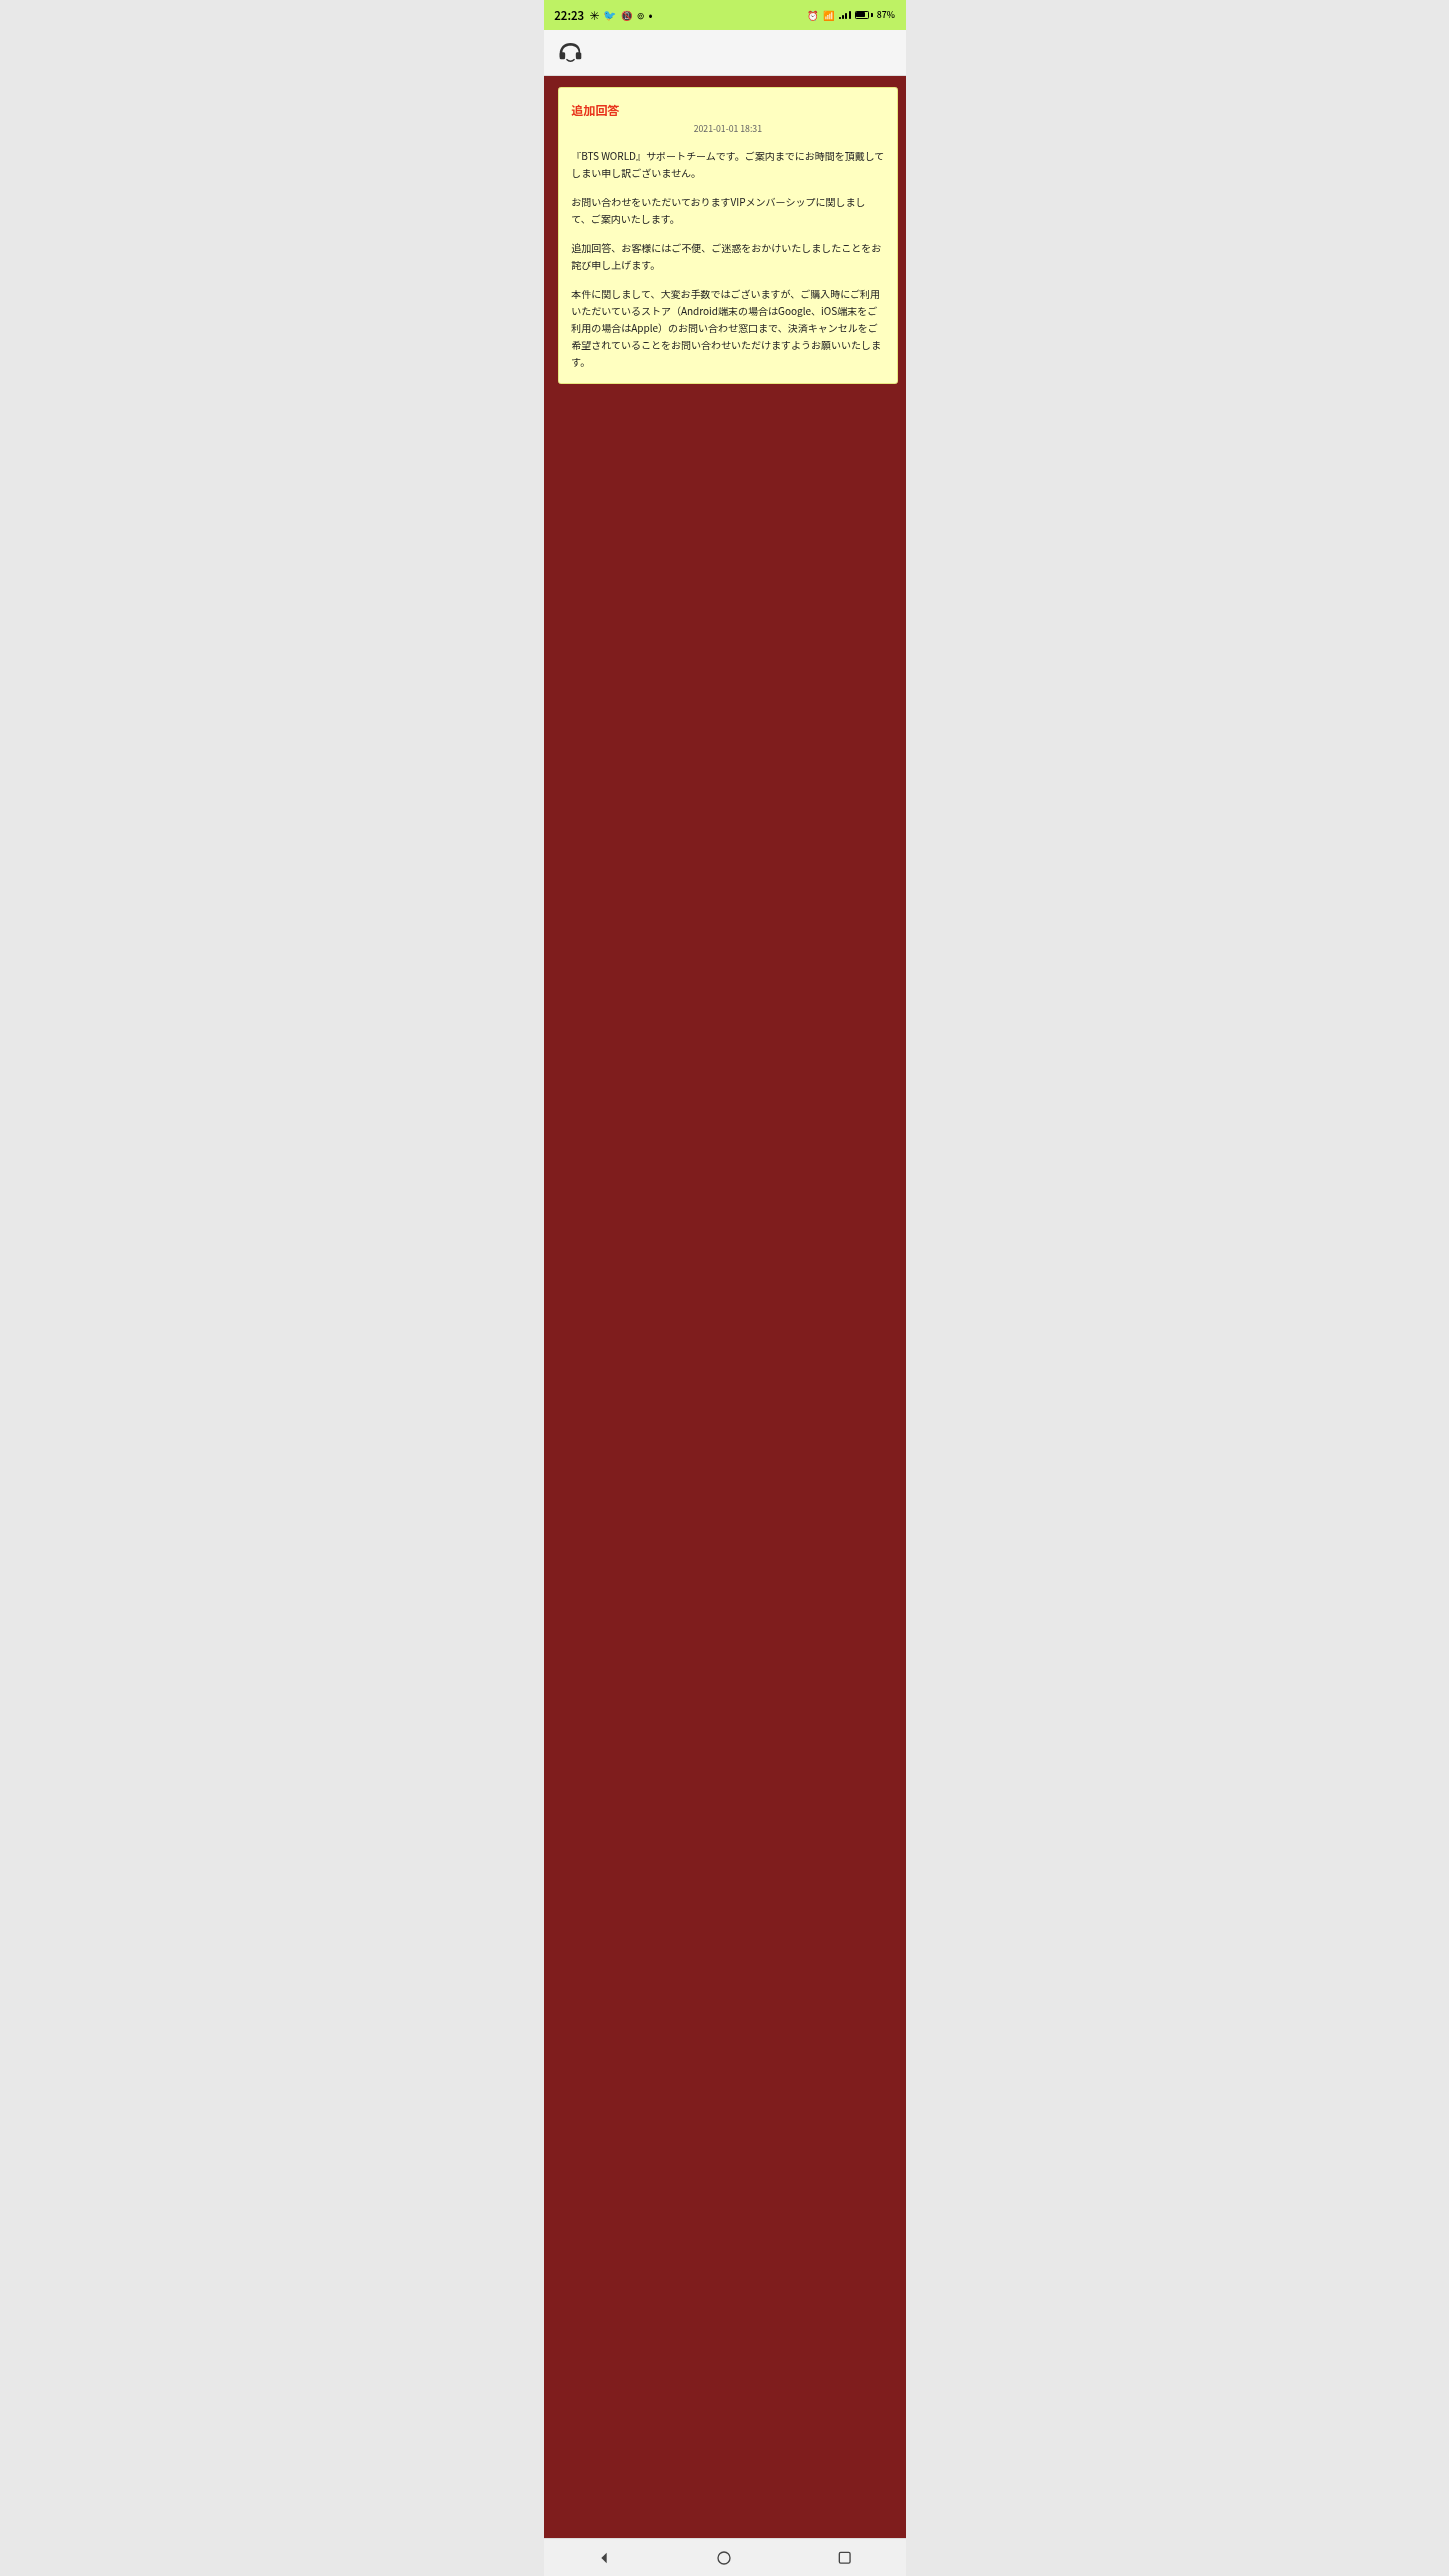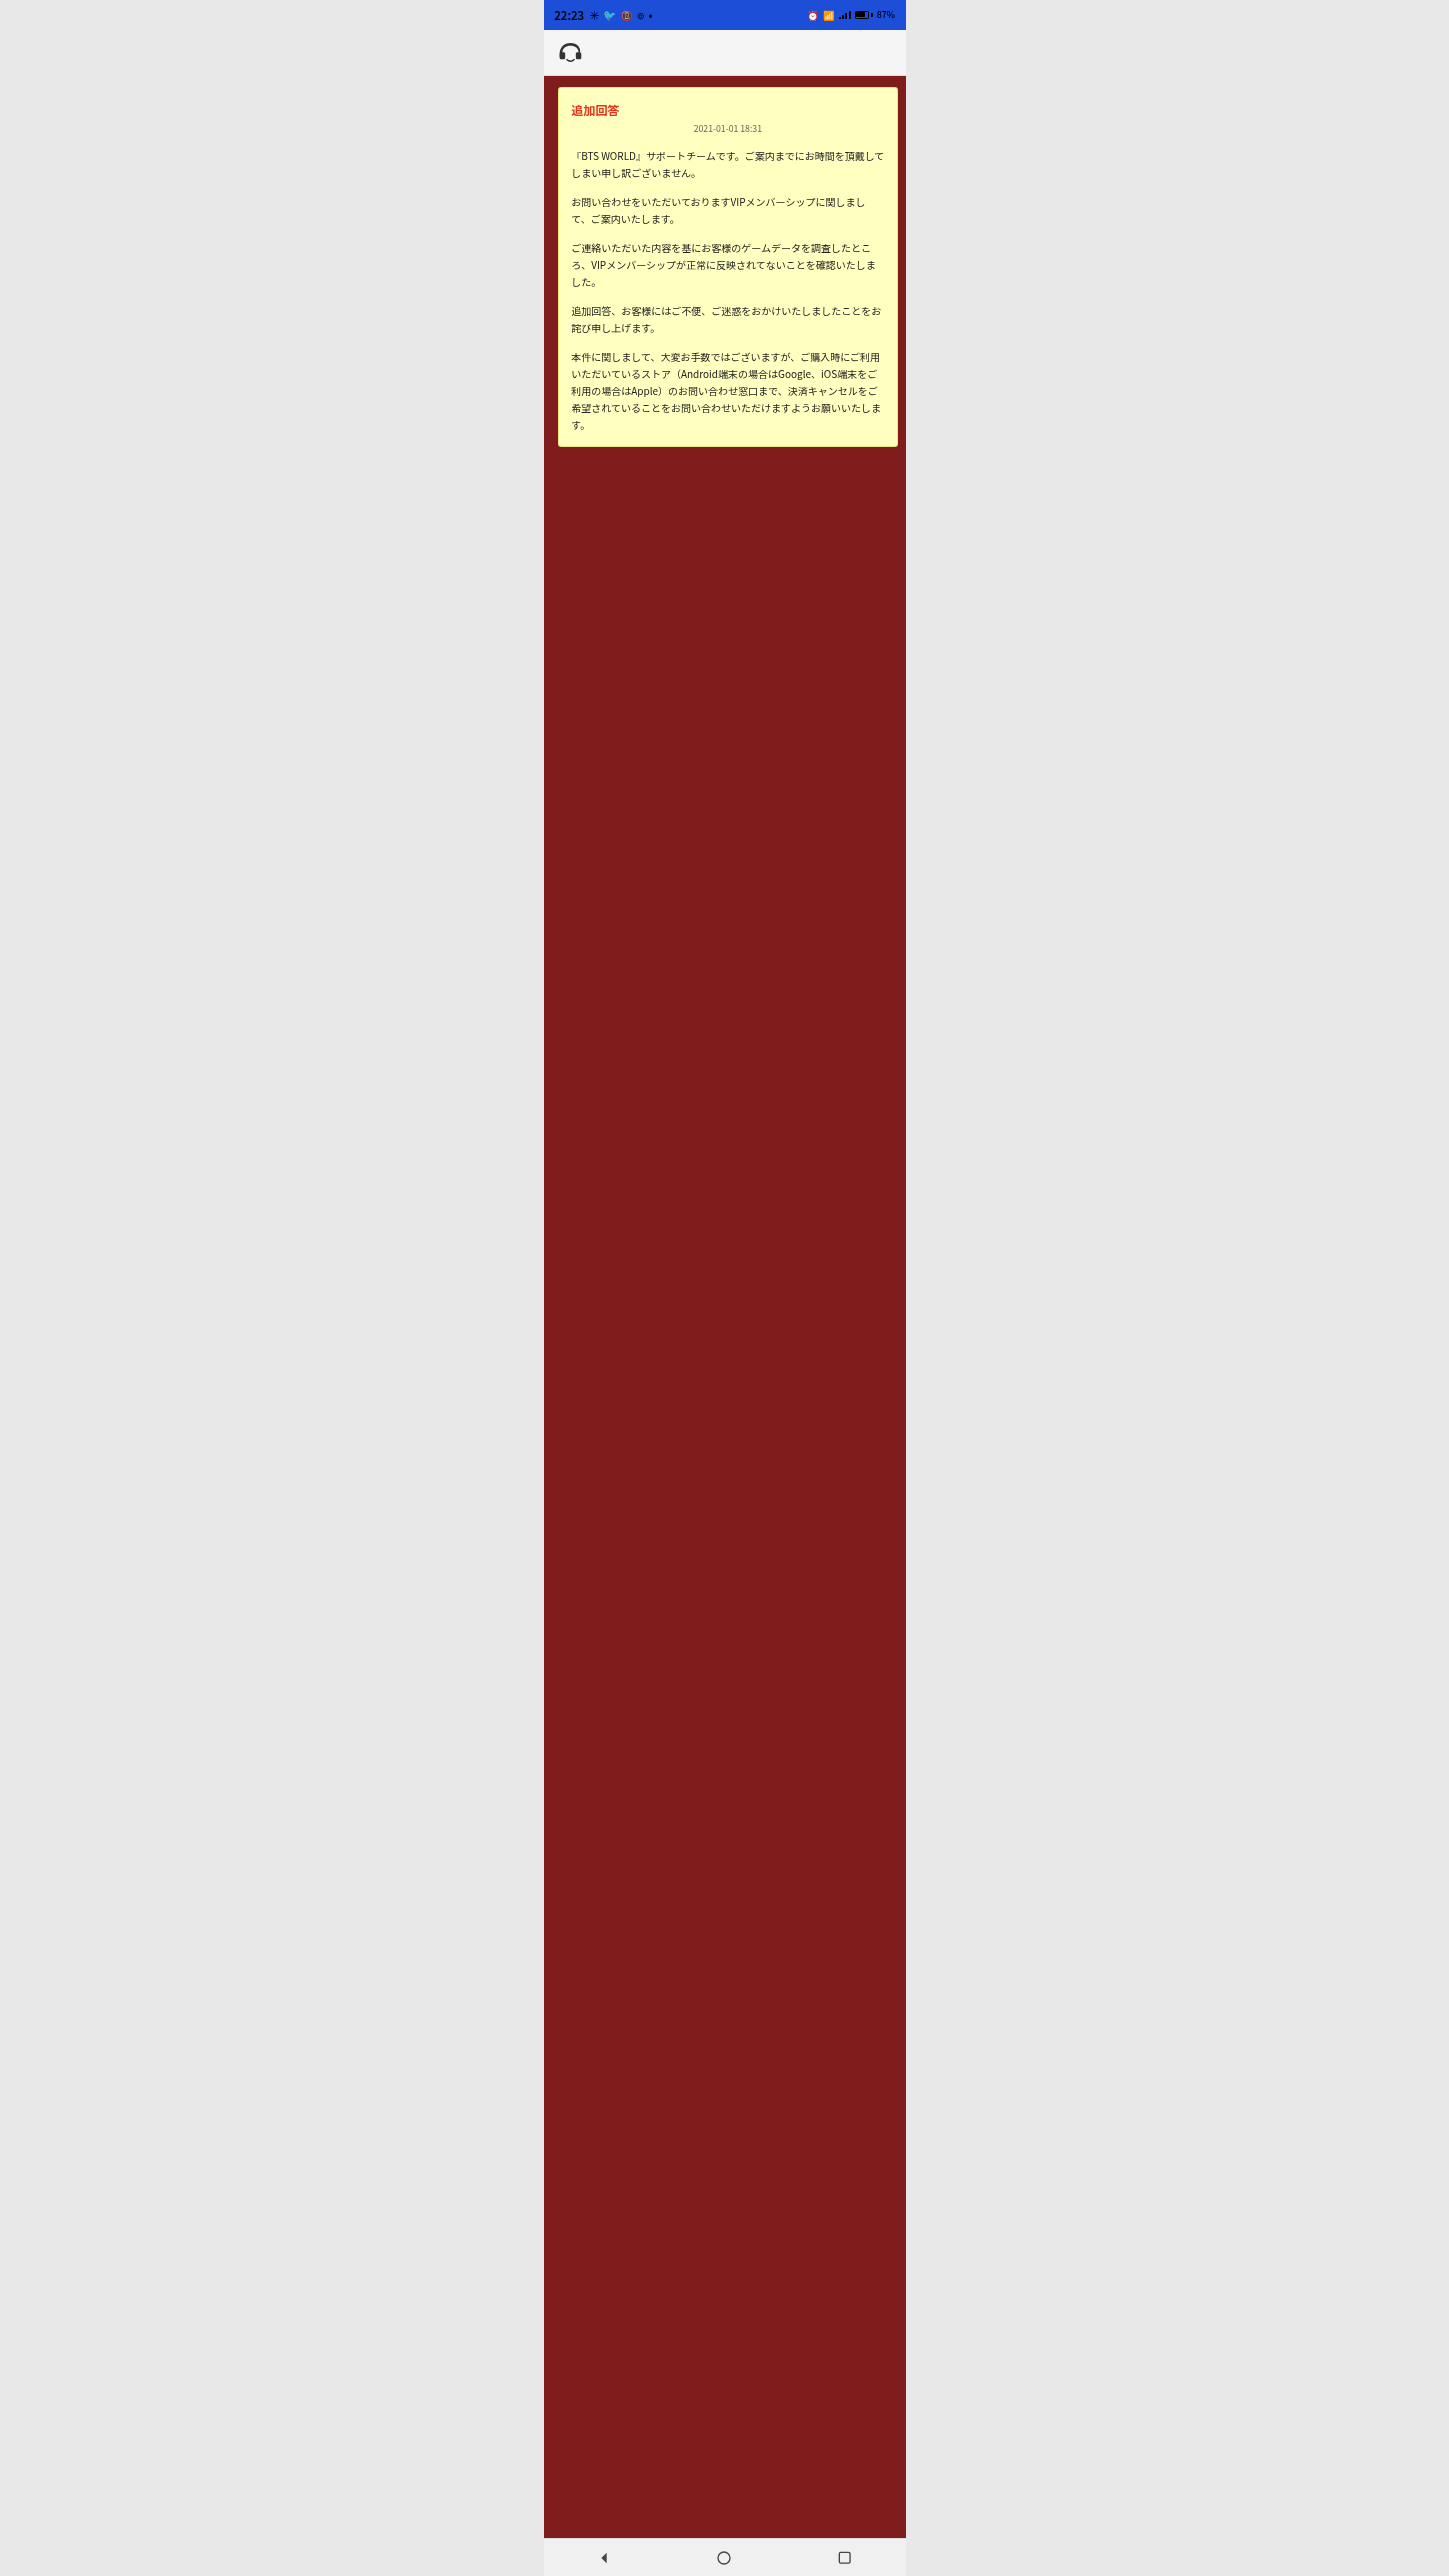--- a/index.html
+++ b/index.html
@@ -15,21 +15,21 @@
       margin: 0 auto;
       background-color: #e8e8e8;
       font-family: "Hiragino Sans", "Hiragino Kaku Gothic ProN", "Noto Sans JP", sans-serif;
       min-height: 100vh;
       display: flex;
       flex-direction: column;
     }
 
     
     .status-bar {
-      background-color: #1d4ed8;
+      background-color: #bef264;
       display: flex;
       justify-content: space-between;
       align-items: center;
       padding: 5.4px 10.7px;
       height: 29.5px;
     }
 
     .status-left {
       display: flex;
       align-items: center;
@@ -256,21 +256,20 @@
   </div>
 </div>
 
 <div class="main-content">
   <div class="message-bubble">
     <div class="message-title">追加回答</div>
     <div class="message-date">2021-01-01 18:31</div>
     <div class="message-body">
       <div class="message-paragraph">『BTS WORLD』サポートチームです。ご案内までにお時間を頂戴してしまい申し訳ございません。</div>
       <div class="message-paragraph">お問い合わせをいただいておりますVIPメンバーシップに関しまして、ご案内いたします。</div>
-      <div class="message-paragraph">ご連絡いただいた内容を基にお客様のゲームデータを調査したところ、VIPメンバーシップが正常に反映されてないことを確認いたしました。</div>
       <div class="message-paragraph">追加回答、お客様にはご不便、ご迷惑をおかけいたしましたことをお詫び申し上げます。</div>
       <div class="message-paragraph">本件に関しまして、大変お手数ではございますが、ご購入時にご利用いただいているストア（Android端末の場合はGoogle、iOS端末をご利用の場合はApple）のお問い合わせ窓口まで、決済キャンセルをご希望されていることをお問い合わせいただけますようお願いいたします。</div>
     </div>
   </div>
 </div>
 
 <div class="bottom-nav">
   <div class="bottom-nav-btn">
     <svg width="16" height="16" viewBox="0 0 24 24">
       <polygon points="16,4 8,12 16,20" fill="#444"></polygon>

